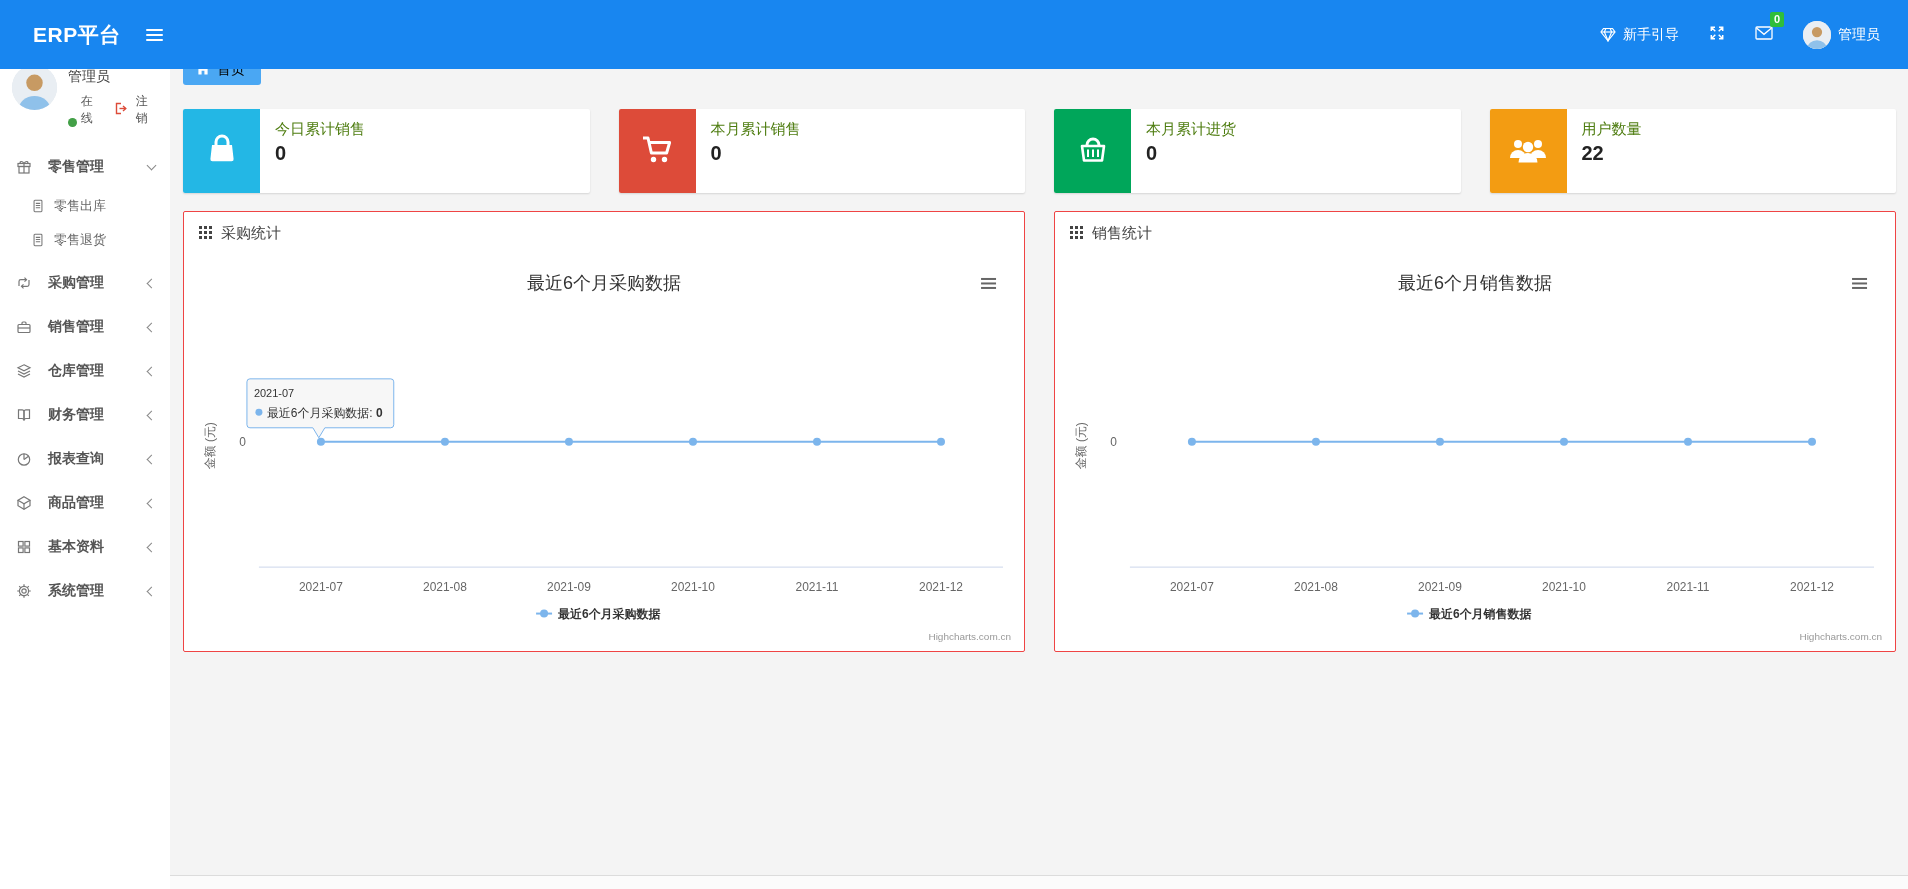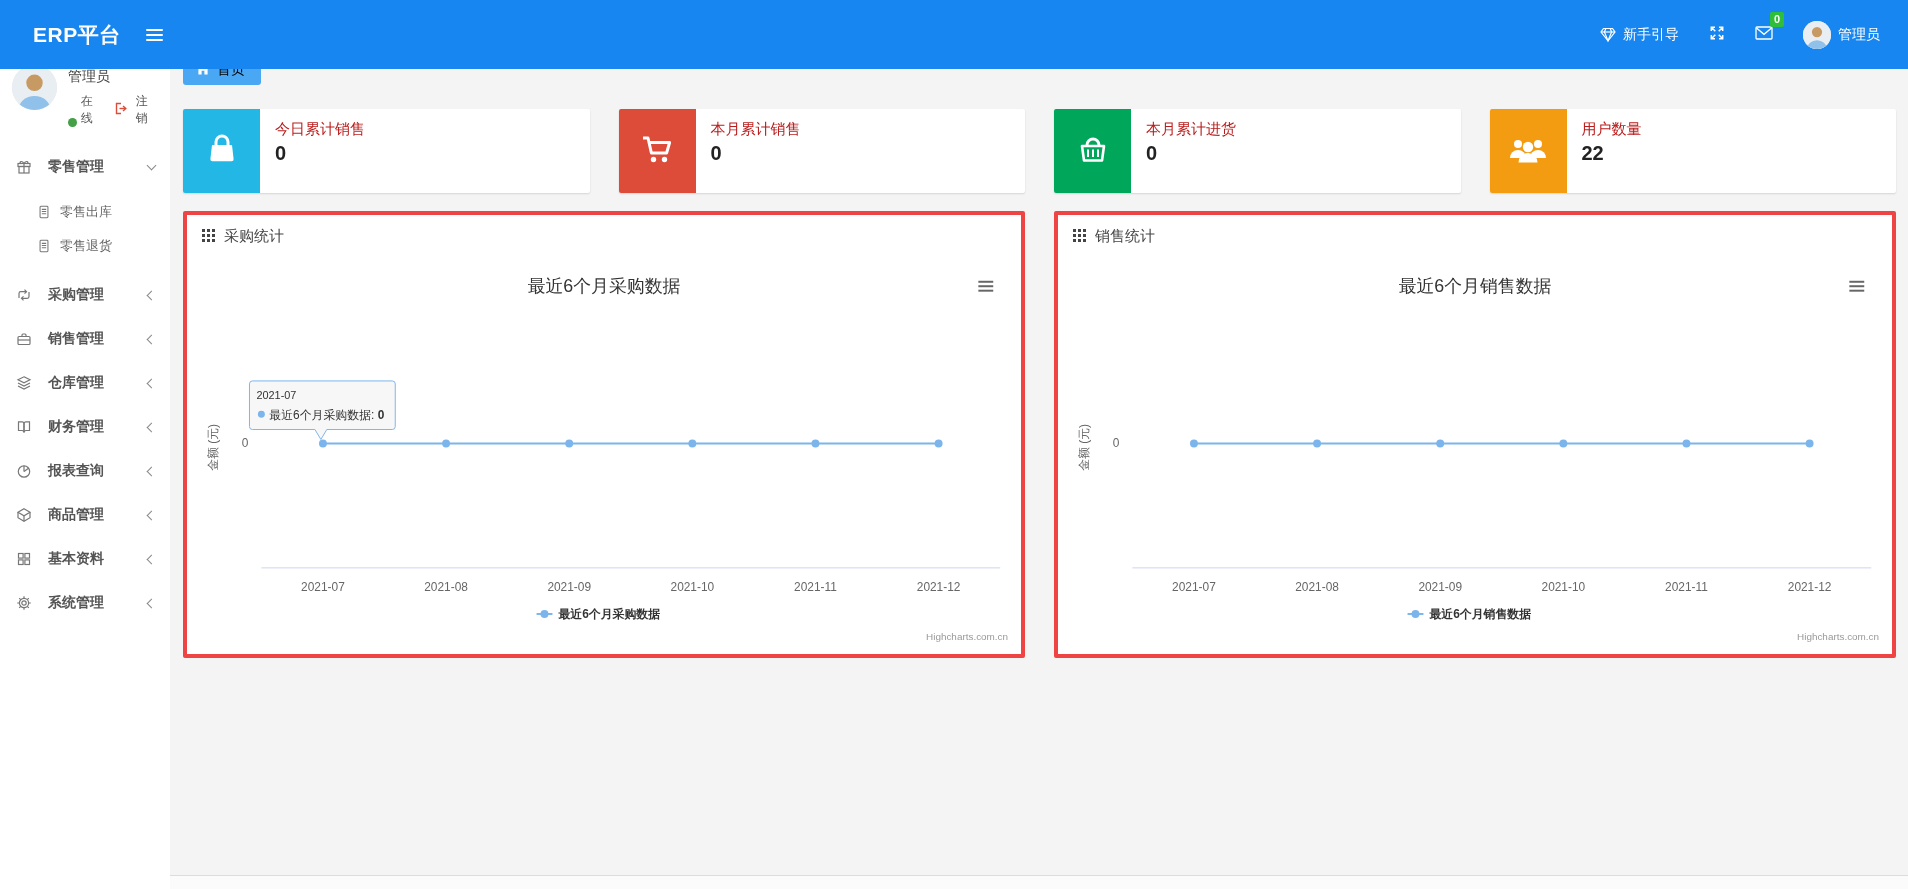--- a/index.html
+++ b/index.html
@@ -21,40 +21,40 @@
   .sidebar{position:fixed;top:51px;left:0;bottom:0;width:170px;background:#ffffff;z-index:10;}
   .user-panel{display:flex;gap:11px;padding:14px 12px 12px 12px;}
   .user-panel .avatar{width:45px;height:45px;}
   .user-name{font-size:14px;color:#444;margin:3px 0 7px;}
   .status-row{font-size:12px;color:#555;display:flex;align-items:flex-end;gap:4px;}
   .dot{width:9px;height:9px;border-radius:50%;display:inline-block;}
   .logout{display:flex;align-items:center;gap:8px;margin-left:7px;cursor:pointer;color:#555;text-decoration:none;}
   .menu{list-style:none;margin:6px 0 0;padding:0;}
   .mi{display:flex;align-items:center;gap:16px;padding:13px 15px;font-size:14px;
     font-weight:bold;color:#555;cursor:pointer;}
-  .sub{list-style:none;margin:6px;padding:0 0 4px 0;}
+  .sub{list-style:none;margin:0;padding:0 0 4px 0;}
   .smi{display:flex;align-items:center;gap:8px;padding:8px 15px 8px 29px;font-size:13px;color:#666;cursor:pointer;}
   .ico{display:inline-flex;width:17px;justify-content:center;flex:none;}
   .chev{margin-left:auto;width:7px;height:7px;border-right:1.6px solid #888;border-bottom:1.6px solid #888;flex:none;}
   .chev.down{transform:rotate(45deg);margin-top:-3px;}
   .chev.left{transform:rotate(135deg);}
   
   .main{margin-left:170px;height:838px;margin-top:51px;background:#f4f4f4;
     padding:5px 12px 0 13px;position:relative;}
   .tab{display:inline-flex;align-items:center;gap:7px;color:#000000;font-size:14px;
     padding:5px 16px 6px 13px;border-radius:3px;cursor:pointer;}
   .cards{display:flex;gap:29px;margin-top:24px;}
   .card{flex:1;background:#fff;height:84px;display:flex;border-radius:2px;
     box-shadow:0 1px 2px rgba(0,0,0,.13);overflow:hidden;}
   .card-ico{width:77px;display:flex;align-items:center;justify-content:center;flex:none;}
   .card-body{padding:11px 15px;}
-  .card-title{font-size:15px;color:#b91c1c;}
+  .card-title{font-size:15px;color:#4d7c0f;}
   .card-value{font-size:20px;font-weight:bold;color:#222;margin-top:3px;}
   .panels{display:flex;gap:29px;margin-top:18px;}
-  .panel{flex:1;background:#fff;border:4px solid #ef4444;border-radius:2px;}
+  .panel{flex:1;background:#fff;border:1px solid #ef4444;border-radius:2px;}
   .panel-head{display:flex;align-items:center;gap:9px;padding:12px 15px 8px;font-size:15px;color:#444;}
   .chart-svg{display:block;width:100%;height:400px;font-family:"Liberation Sans","DejaVu Sans",sans-serif;}
   .page-footer{position:absolute;left:0;right:0;bottom:0;height:14px;background:#fbfbfb;border-top:1px solid #dcdcdc;}
 </style>
 </head>
 <body>
 
 <header class="navbar" style="background-color: rgb(24, 134, 240);">
   <div class="brand">ERP平台</div>
   <button class="nav-toggle">

